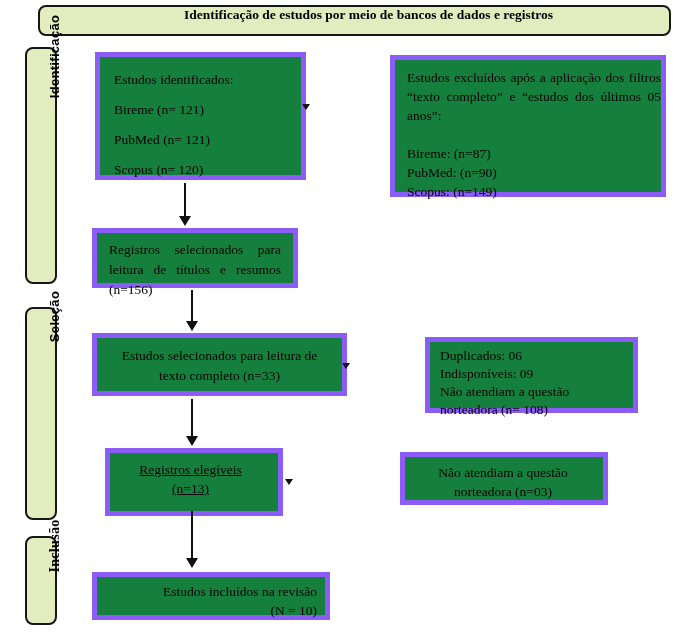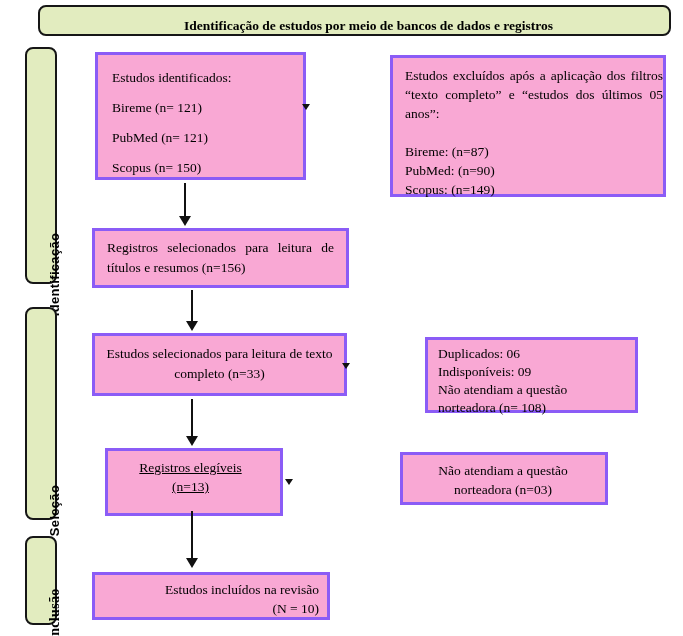--- a/index.html
+++ b/index.html
@@ -2,34 +2,34 @@
 <html><head>
 <meta charset="utf-8">
 <style>
   html,body{margin:0;padding:0;background:#ffffff;}
   .canvas{
     position:relative;width:683px;height:636px;background:#ffffff;
     font-family:"Liberation Serif", serif;color:#000;overflow:hidden;
   }
   .greenbox{
     position:absolute;background:#e2ecbf;border:2px solid #161616;border-radius:8px;
-    box-sizing:border-box;display:flex;align-items:flex-end;justify-content:center;padding-left:28px;
+    box-sizing:border-box;display:flex;align-items:flex-start;justify-content:center;padding-left:28px;
   }
   .header-bar{
     left:38px;top:5px;width:633px;height:31px;
     font-weight:bold;font-size:13.5px;
   }
   .stage{left:25px;width:31px;}
   .vtext{
     transform:rotate(-90deg);white-space:nowrap;font-weight:bold;
     font-family:"Liberation Sans", sans-serif;font-size:13px;letter-spacing:.3px;
   }
   .vtext.serif{font-family:"Liberation Serif", serif;font-size:14px;}
   .wbox{
-    position:absolute;background:#f9a8d4;border:3px solid #8b5cf6;box-sizing:border-box;
+    position:absolute;background:#15803d;border:5px solid #8b5cf6;box-sizing:border-box;
     font-size:13.5px;line-height:19px;
   }
   .arrow{position:absolute;width:12px;}
   .arrow .shaft{position:absolute;left:5px;top:0;width:1.5px;background:#111;}
   .arrow .head{
     position:absolute;left:0;bottom:0;width:0;height:0;
     border-left:6px solid transparent;border-right:6px solid transparent;
     border-top:10px solid #111;
   }
   .mini-tri{
@@ -56,37 +56,37 @@
     <span class="vtext">Seleção</span>
   </div>
   <div class="greenbox stage" style="top:536px;height:89px;">
     <span class="vtext serif">Inclusão</span>
   </div>
 
   <div class="wbox" style="left:95px;top:52px;width:211px;height:128px;padding:8px 10px 0 14px;line-height:30px;">
     <div>Estudos identificados:</div>
     <div>Bireme (n= 121)</div>
     <div>PubMed (n= 121)</div>
-    <div>Scopus (n= 150)</div>
+    <div>Scopus (n= 120)</div>
   </div>
   <div class="mini-tri" style="left:302px;top:104px;"></div>
 
   <div class="wbox" style="left:390px;top:55px;width:276px;height:142px;padding:8px 0 0 12px;">
     <div class="just" style="margin-bottom:19px;">Estudos excluídos após a aplicação dos filtros “texto completo” e “estudos dos últimos 05 anos”:</div>
     <div>Bireme: (n=87)</div>
     <div>PubMed: (n=90)</div>
     <div>Scopus: (n=149)</div>
   </div>
 
   <div class="arrow" style="left:179px;top:183px;height:43px;">
     <div class="shaft" style="height:35px;"></div>
       <div class="head"></div>
   </div>
 
-  <div class="wbox just" style="left:92px;top:228px;width:257px;height:60px;padding:7px 12px 0 12px;line-height:20px;">
+  <div class="wbox just" style="left:92px;top:228px;width:206px;height:60px;padding:7px 12px 0 12px;line-height:20px;">
     <div>Registros selecionados para leitura de títulos e resumos (n=156)</div>
   </div>
 
   <div class="arrow" style="left:186px;top:290px;height:41px;">
     <div class="shaft" style="height:33px;"></div>
       <div class="head"></div>
   </div>
 
   <div class="wbox ctr" style="left:92px;top:333px;width:255px;height:63px;padding:8px 10px 0 10px;line-height:20px;">
     <div>Estudos selecionados para leitura de texto completo (n=33)</div>

